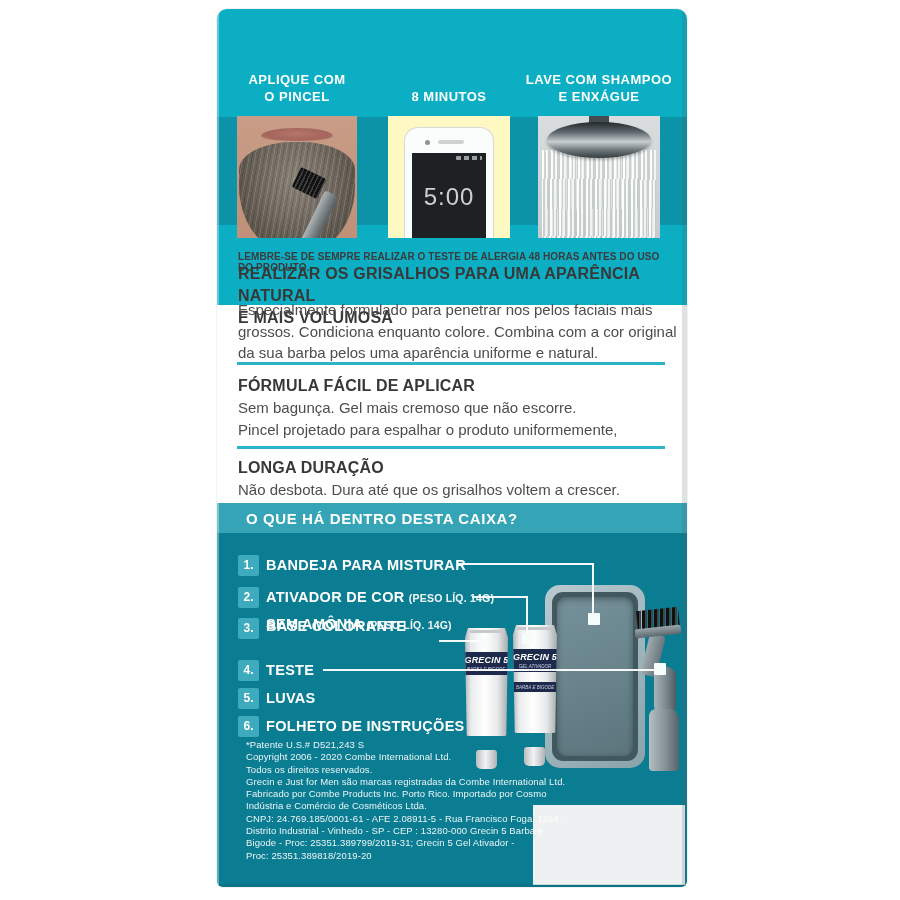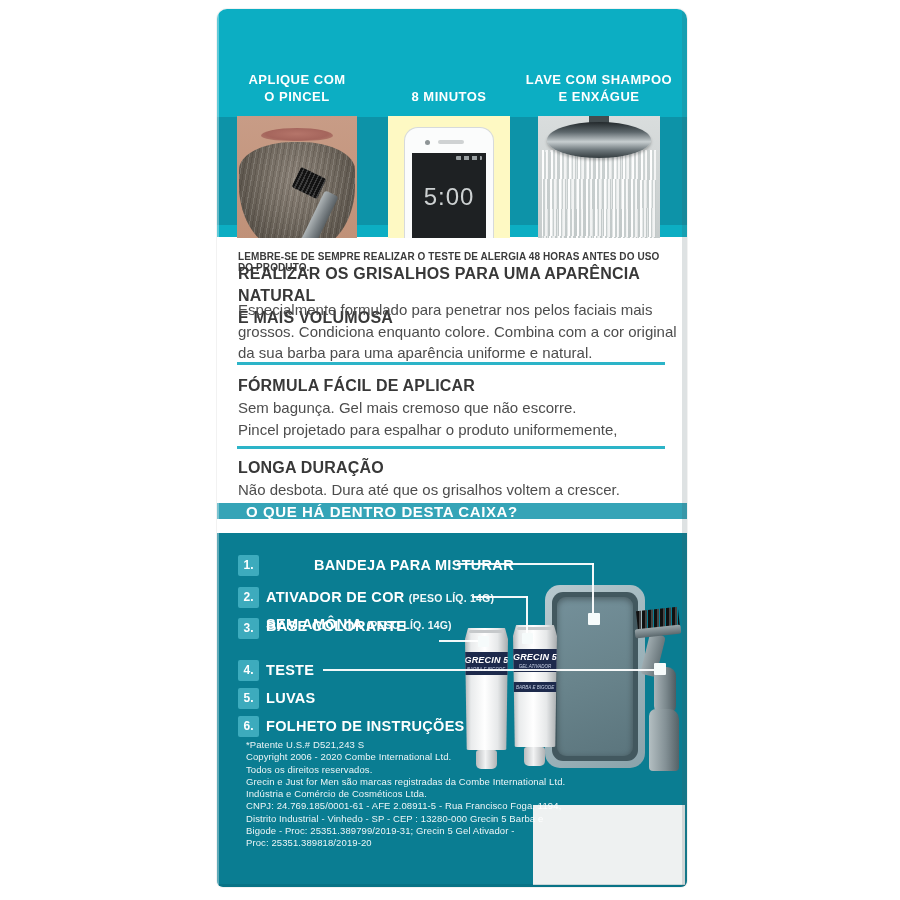--- a/index.html
+++ b/index.html
@@ -8,21 +8,21 @@
 
   
   .package { position:absolute; left:217px; top:9px; width:470px; height:878px;
              background:#ffffff; border-radius:10px 10px 6px 6px; overflow:hidden;
              box-shadow:0 0 0 1px rgba(0,0,0,0.05); }
   .edge-right { position:absolute; right:0; top:0; bottom:0; width:5px; background:rgba(70,95,102,0.18); z-index:50; }
   .edge-left  { position:absolute; left:0; top:0; bottom:0; width:2px; background:rgba(255,255,255,0.35); z-index:50; }
   .edge-bottom{ position:absolute; left:0; right:0; bottom:0; height:3px; background:rgba(0,60,70,0.15); z-index:50; }
 
   
-  .hero { position:absolute; left:0; top:0; width:470px; height:228px; background:#0caec3; }
+  .hero { position:absolute; left:0; top:0; width:470px; height:296px; background:#0caec3; }
   .photo-band { position:absolute; left:0; top:108px; width:470px; height:108px; background:#0d93a8; }
   .step-label { position:absolute; color:#fff; font-weight:bold; font-size:13px; line-height:17px;
                 letter-spacing:0.5px; text-align:center; }
   .tile { position:absolute; top:107px; height:122px; overflow:hidden; }
 
   
   .tile-beard { left:20px; width:120px; background:linear-gradient(#c89c86,#c09178); }
   .lips { position:absolute; left:24px; top:12px; width:72px; height:13px;
           background:radial-gradient(ellipse at 50% 45%, #b5756a 0%, #a5655c 60%, #b98573 100%);
           border-radius:50% 50% 45% 45% / 60% 60% 40% 40%; }
@@ -63,21 +63,21 @@
 
   
   .warning { position:absolute; left:21px; top:242px; width:436px; color:#3b3b3b;
              font-size:10px; font-weight:bold; letter-spacing:0.1px; }
   .heading { position:absolute; left:21px; width:440px; color:#383838; font-weight:bold;
              font-size:16px; line-height:22px; letter-spacing:0.2px; }
   .bodytxt { position:absolute; left:21px; width:440px; color:#4d4d4d; font-size:15px; line-height:21.5px; }
   .divider { position:absolute; left:20px; width:428px; height:3px; background:#2cb4c8; }
 
   
-  .box-header { position:absolute; left:0; top:494px; width:470px; height:16px; background:#35a4b7;
+  .box-header { position:absolute; left:0; top:494px; width:470px; height:30px; background:#35a4b7;
                 color:#fff; font-weight:bold; font-size:15px; letter-spacing:0.6px;
                 display:flex; align-items:center; padding-left:29px; }
   .contents-box { position:absolute; left:0; top:524px; width:470px; height:354px; background:#0a7d92; }
 
   .chip { position:absolute; left:21px; width:21px; height:21px; background:#3dabbd; color:#fff;
           font-size:12px; font-weight:bold; display:flex; align-items:center; justify-content:center;
           border-radius:2px; }
   .item-label { position:absolute; left:49px; color:#fff; font-weight:bold; font-size:14.5px;
                 letter-spacing:0.3px; white-space:nowrap; }
   .item-note { font-size:10.5px; font-weight:bold; letter-spacing:0.2px; opacity:0.95; }
@@ -87,21 +87,21 @@
 
   
   .tray { position:absolute; left:328px; top:52px; width:100px; height:183px;
           background:linear-gradient(135deg,#b9cad0 0%, #9db4bb 55%, #8aa2aa 100%); border-radius:15px; z-index:5; }
   .tray-face { position:absolute; inset:7px; background:#42585f; border-radius:11px; }
   .tray-recess { position:absolute; inset:5px; border-radius:9px;
           background:linear-gradient(160deg,#74909a 0%, #6a858d 45%, #5b757d 100%);
           box-shadow:inset 0 2px 6px rgba(0,0,0,0.35); }
 
   .tube { position:absolute; width:43px; z-index:10; }
-  .tube-body { position:relative; width:43px; height:122px;
+  .tube-body { position:relative; width:43px; height:108px;
           background:linear-gradient(90deg,#b3b7b9 0%, #e9ebec 14%, #ffffff 46%, #e6e8e9 76%, #a8acae 100%);
           clip-path:polygon(7% 0, 93% 0, 100% 9%, 96% 100%, 4% 100%, 0 9%);
           border-radius:4px; }
   .tube-crimp { position:absolute; left:4px; right:4px; top:2px; height:3px; background:#c6c9cb; border-radius:2px; }
   .tube-band { position:absolute; left:0; right:0; top:24px; height:23px; background:#1d2a4c;
           display:flex; flex-direction:column; align-items:center; justify-content:center; gap:1px; }
   .tube-brand { color:#fff; font-style:italic; font-weight:bold; font-size:9px; letter-spacing:0.2px; white-space:nowrap; }
   .tube-sub { color:#c9d2e6; font-style:italic; font-size:5px; white-space:nowrap; transform:scale(0.9); }
   .tube-stripe { position:absolute; left:0; right:0; top:57px; height:10px; background:#1d2a4c;
           display:flex; align-items:center; justify-content:center; }
@@ -177,21 +177,21 @@
 
     <div class="warning">LEMBRE-SE DE SEMPRE REALIZAR O TESTE DE ALERGIA 48 HORAS ANTES DO USO DO PRODUTO.</div>
 
     <div class="heading" style="top:254px;">
       <div>REALIZAR OS GRISALHOS PARA UMA APARÊNCIA NATURAL</div>
       <div>E MAIS VOLUMOSA</div>
     </div>
     <div class="bodytxt" style="top:290px;">
       <div>Especialmente formulado para penetrar nos pelos faciais mais</div>
       <div>grossos. Condiciona enquanto colore. Combina com a cor original</div>
-      <div>da sua barba para uma aparência uniforme e natural.</div>
+      <div>da sua barba pelos uma aparência uniforme e natural.</div>
     </div>
     <div class="divider" style="top:353px;"></div>
 
     <div class="heading" style="top:366px;">
       <div>FÓRMULA FÁCIL DE APLICAR</div>
     </div>
     <div class="bodytxt" style="top:388px;">
       <div>Sem bagunça. Gel mais cremoso que não escorre.</div>
       <div>Pincel projetado para espalhar o produto uniformemente,</div>
     </div>
@@ -202,21 +202,21 @@
     </div>
     <div class="bodytxt" style="top:470px;">
       <div>Não desbota. Dura até que os grisalhos voltem a crescer.</div>
     </div>
 
     <div class="box-header">O QUE HÁ DENTRO DESTA CAIXA?</div>
 
     <div class="contents-box">
 
       <div class="chip" style="top:21.5px;">1.</div>
-      <div class="item-label" style="top:24px;margin-left:48px;">BANDEJA PARA MISTURAR</div>
+      <div class="item-label" style="top:24px;">BANDEJA PARA MISTURAR</div>
 
       <div class="chip" style="top:53.5px;">2.</div>
       <div class="item-label" style="top:56px;">
         <span>ATIVADOR DE COR</span>
         <span class="item-note">(PESO LÍQ. 14G)</span>
       </div>
 
       <div class="chip" style="top:84.5px;">3.</div>
       <div class="item-label" style="top:85px;">BASE COLORANTE</div>
       <div class="item-label" style="top:83px;">
@@ -286,20 +286,21 @@
       <div class="cline" style="left:106px; top:136px; width:333px; height:2px;"></div>
       <div class="csquare" style="left:437px; top:130px; width:12px; height:12px;"></div>
 
       <div class="blank-panel"></div>
 
       <div class="legal">
         <div>*Patente U.S.# D521,243 S</div>
         <div>Copyright 2006 - 2020 Combe International Ltd.</div>
         <div>Todos os direitos reservados.</div>
         <div>Grecin e Just for Men são marcas registradas da Combe International Ltd.</div>
+        <div>Fabricado por Combe Products Inc. Porto Rico. Importado por Cosmo</div>
         <div>Indústria e Comércio de Cosméticos Ltda.</div>
         <div>CNPJ: 24.769.185/0001-61 - AFE 2.08911-5 - Rua Francisco Foga, 1194,</div>
         <div>Distrito Industrial - Vinhedo - SP - CEP : 13280-000 Grecin 5 Barba e</div>
         <div>Bigode - Proc: 25351.389799/2019-31; Grecin 5 Gel Ativador -</div>
         <div>Proc: 25351.389818/2019-20</div>
       </div>
     </div>
 
     <div class="edge-left"></div>
     <div class="edge-right"></div>

